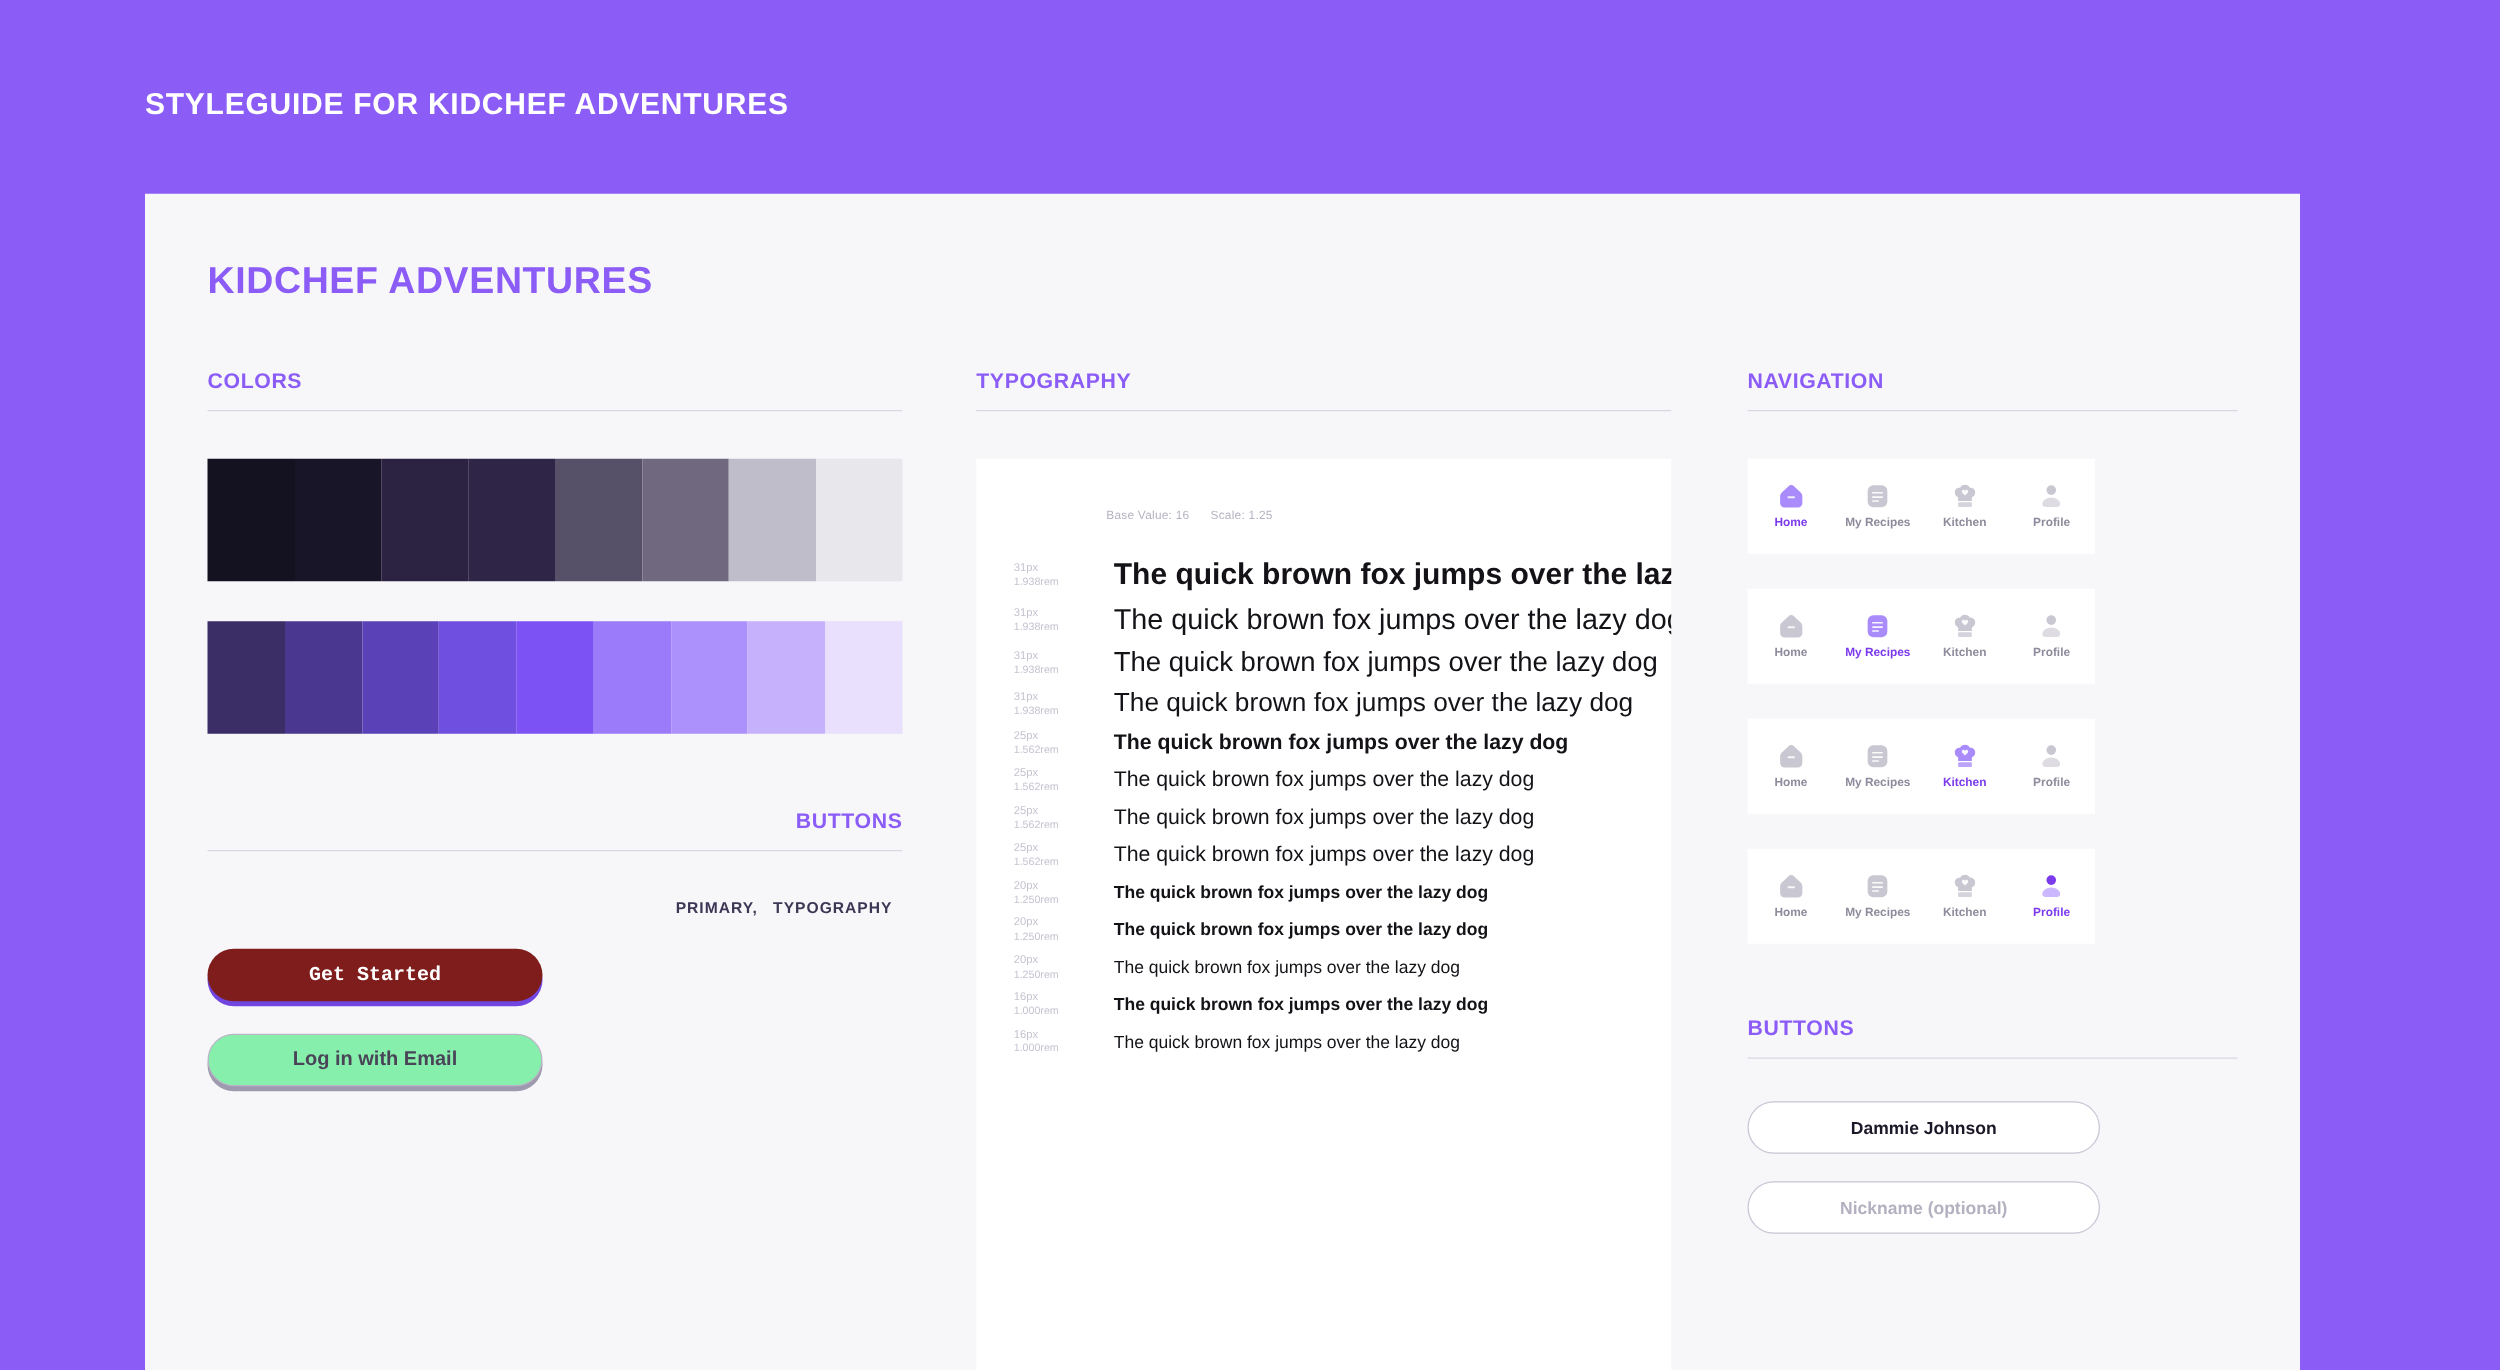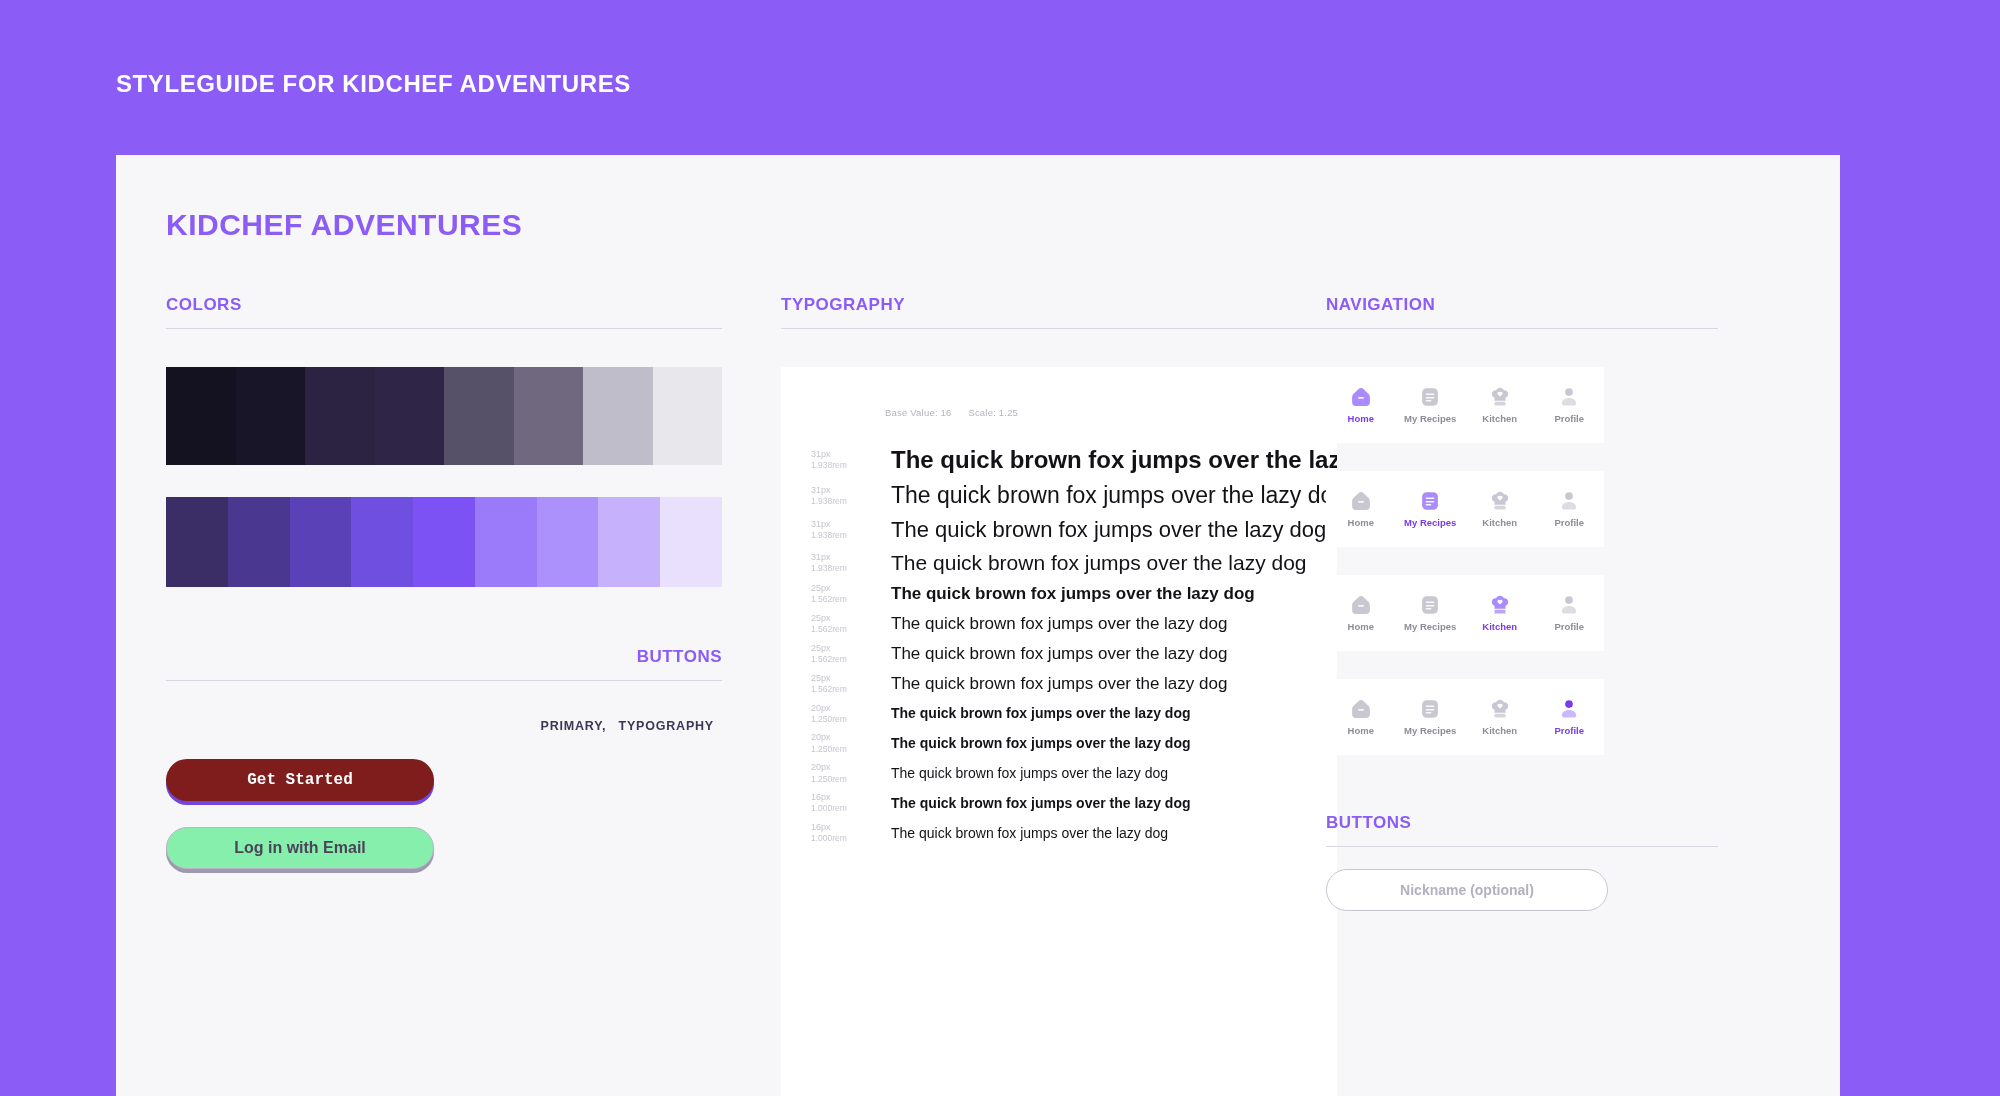--- a/index.html
+++ b/index.html
@@ -48,21 +48,21 @@
     color: #8B5CF6;
   }
 
   
   .col {
     position: absolute;
     top: 140px;
   }
   .col-colors { left: 50px;  width: 556px; }
   .col-typo   { left: 665px; width: 556px; }
-  .col-nav    { left: 1210px; width: 392px; }
+  .col-nav    { left: 1282px; width: 392px; }
 
   .section-head {
     font-size: 17px;
     font-weight: 800;
     letter-spacing: 0.5px;
     color: #8B5CF6;
     margin-bottom: 13px;
   }
   .section-rule {
     height: 1px;
@@ -527,17 +527,18 @@
             </span>
             <span class="nav-label">Profile</span>
           </div>
         </div>
       </div>
 
     <div class="select-block">
       <div class="section-head">BUTTONS</div>
       <div class="section-rule"></div>
 
+      <div class="select-field">Dammie Johnson</div>
       <div class="select-field placeholder">Nickname (optional)</div>
     </div>
   </div>
 
 </div>
 
 </body></html>

